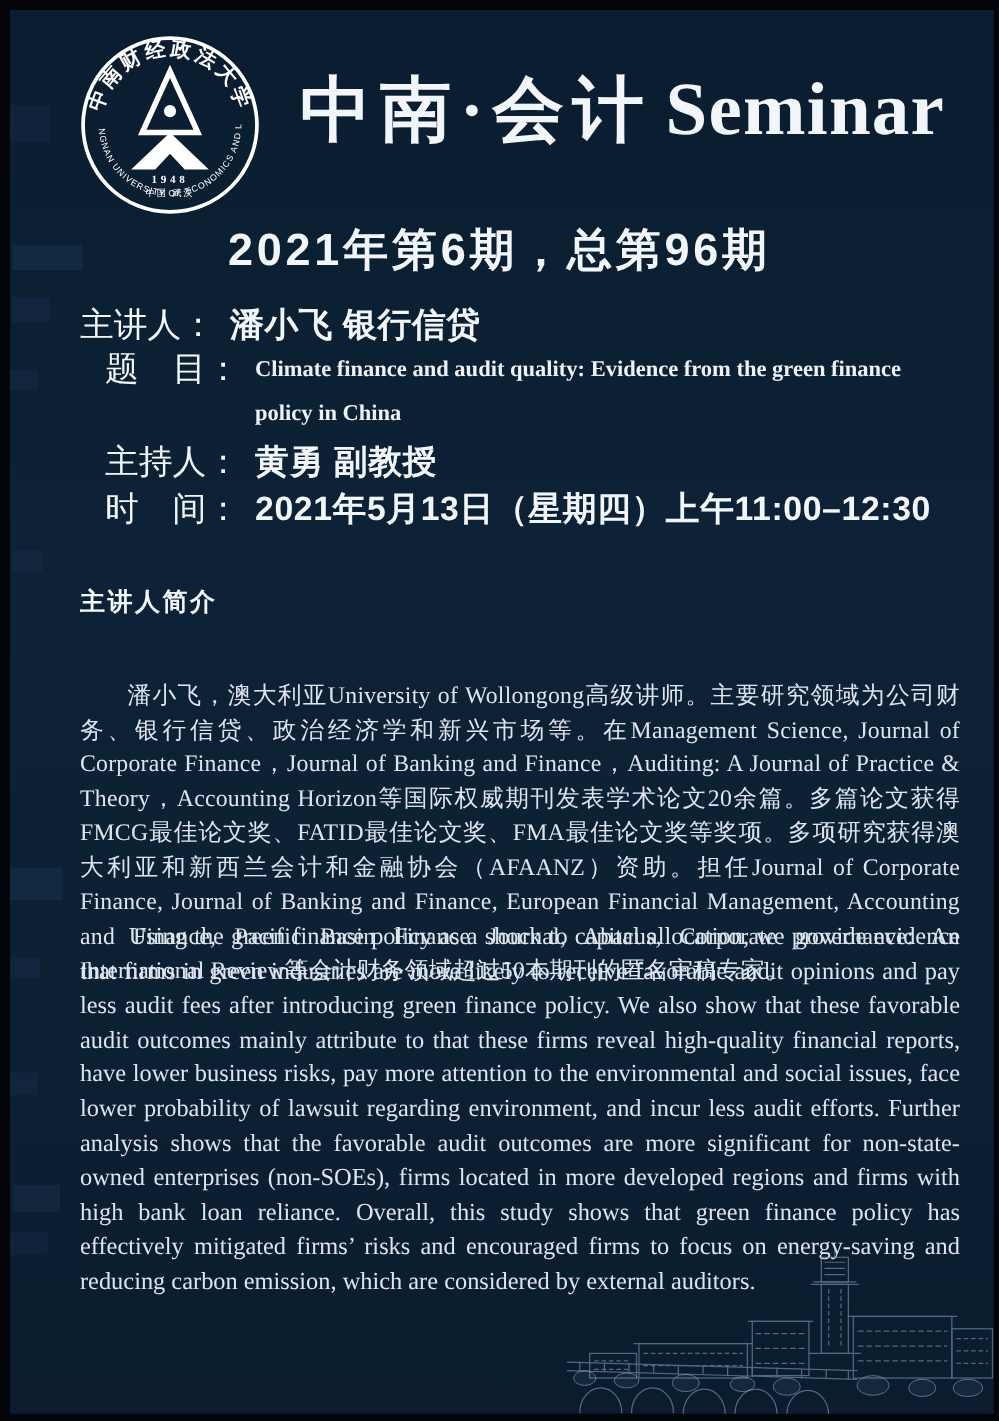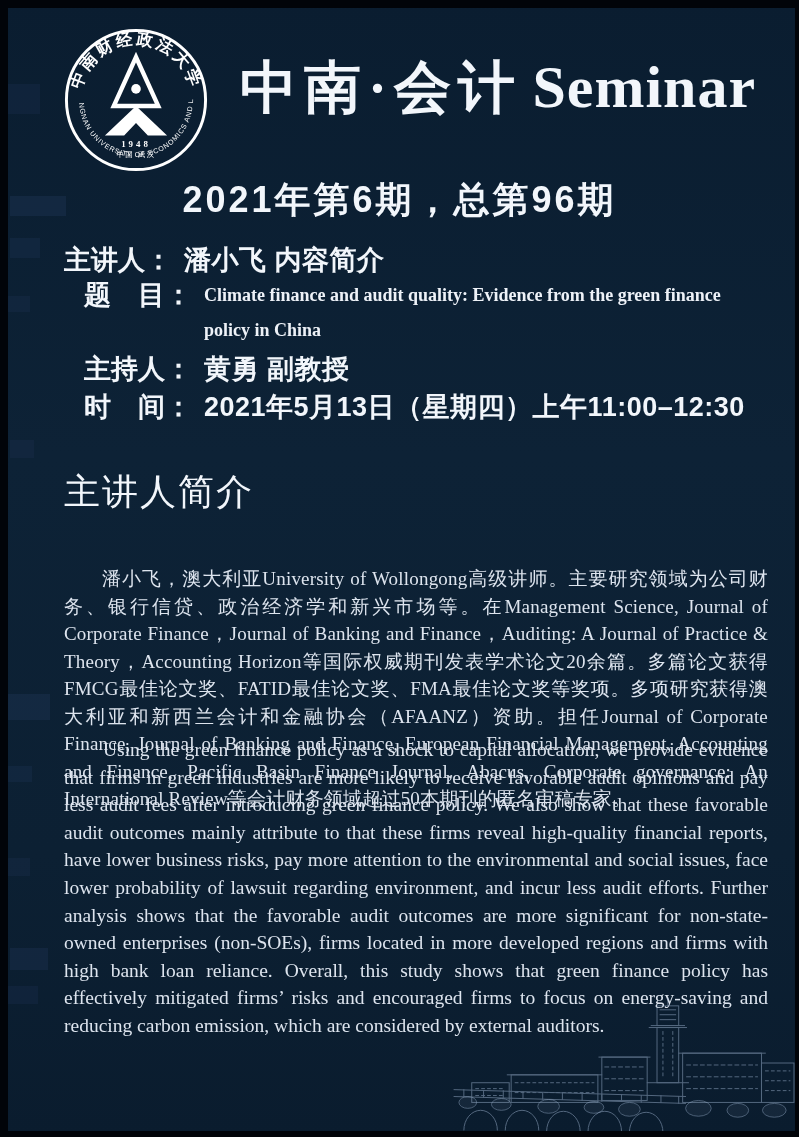--- a/index.html
+++ b/index.html
@@ -23,31 +23,31 @@
   .title-cn{font-family:"Liberation Serif","DejaVu Serif",serif;font-weight:bold;
     font-size:57px;letter-spacing:7px;}
   .title-en{font-family:"Liberation Serif","DejaVu Serif",serif;font-weight:bold;
     font-size:60px;margin-left:6px;letter-spacing:1px;}
 
   .issue{position:absolute;left:0;right:0;top:176px;text-align:center;
     font-size:36px;font-weight:bold;letter-spacing:3px;}
 
   .details{position:absolute;left:64px;right:28px;top:243px;}
   .info-row{display:flex;align-items:flex-start;}
-  .info-label{flex:0 0 120px;font-size:27px;font-weight:bold;line-height:34px;white-space:nowrap;}
+  .info-label{flex:0 0 120px;font-size:27px;font-weight:normal;line-height:34px;white-space:nowrap;}
   .info-value{flex:1;font-size:27px;font-weight:bold;line-height:34px;letter-spacing:.5px;}
   .info-row + .info-row{margin-top:1px;margin-left:20px;}
   .row-host,.row-time,.row-platform{margin-top:4px !important;}
   .en-serif{font-family:"Liberation Serif","DejaVu Serif",serif;font-size:18px;
     line-height:35px;letter-spacing:0;color:#eef2f8;}
 
   .section{position:absolute;left:64px;right:31px;}
   .section-bio{top:468px;}
   .section-abstract{top:736px;}
-  .section-heading{font-size:36px;font-weight:normal;letter-spacing:2px;margin:0 0 10px 0;}
+  .section-heading{font-size:20px;font-weight:bold;letter-spacing:2px;margin:0 0 10px 0;}
   .body-text{font-family:"Liberation Serif","DejaVu Serif",serif;color:#dde4ee;
     text-align:justify;text-indent:2em;margin:0;}
   .bio-text{font-size:19px;line-height:27.5px;letter-spacing:.2px;margin-top:48px;}
   .abstract-text{font-size:19.5px;line-height:27.6px;}
 
   .campus{position:absolute;right:2px;bottom:5px;width:346px;height:136px;}
 </style>
 </head>
 <body>
 
@@ -88,21 +88,21 @@
   <div class="title">
     <span class="title-cn">中南·会计</span>
     <span class="title-en">Seminar</span>
   </div>
 
   <div class="issue">2021年第6期，总第96期</div>
 
   <div class="details">
     <div class="info-row">
       <span class="info-label">主讲人：</span>
-      <span class="info-value">潘小飞 内容简介</span>
+      <span class="info-value">潘小飞 银行信贷</span>
     </div>
     <div class="info-row">
       <span class="info-label">题　目：</span>
       <span class="info-value en-serif">Climate finance and audit quality: Evidence from the green finance policy in China</span>
     </div>
     <div class="info-row row-host">
       <span class="info-label">主持人：</span>
       <span class="info-value">黄勇 副教授</span>
     </div>
     <div class="info-row row-time">

